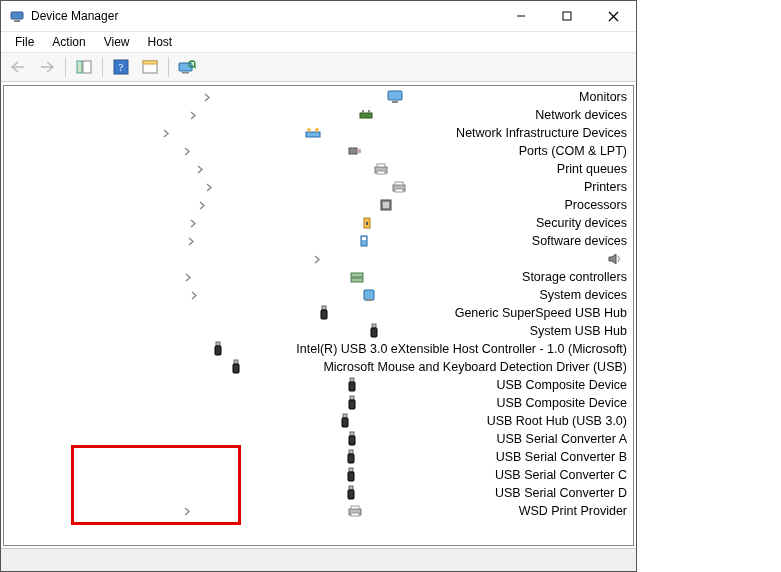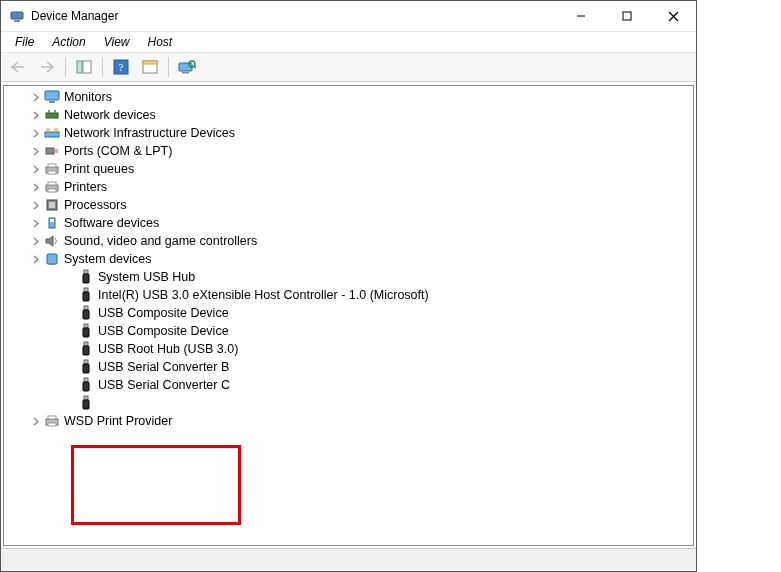--- a/index.html
+++ b/index.html
@@ -7,21 +7,21 @@
     padding: 0;
     font-family: "Segoe UI", Tahoma, sans-serif;
     font-size: 12px;
     background: #fff;
     color: #000;
     width: 781px;
     height: 572px;
     overflow: hidden;
   }
   .window {
-    width: 697px;
+    width: 637px;
     height: 572px;
     border: 1px solid #555;
     box-sizing: border-box;
     display: flex;
     flex-direction: column;
     background: #fff;
   }
   
   .titlebar {
     height: 30px;
@@ -52,21 +52,20 @@
   .win-btn.close { font-size: 14px; }
   
   .menubar {
     height: 20px;
     display: flex;
     align-items: center;
     padding: 0 6px;
     gap: 2px;
     border-bottom: 1px solid #e5e5e5;
     font-size: 12px;
-    font-style: italic;
   }
   .menubar .menu-item {
     padding: 1px 8px;
   }
   
   .toolbar {
     height: 28px;
     display: flex;
     align-items: center;
     padding: 0 4px;
@@ -112,20 +111,21 @@
     background: #f0f0f0;
   }
   
   .row {
     display: flex;
     align-items: center;
     height: 18px;
     line-height: 18px;
     white-space: nowrap;
     padding-right: 6px;
+    justify-content: space-between;
   }
   .row .indent { display:inline-block; }
   .expander {
     width: 14px; height: 14px;
     display: inline-flex; align-items: center; justify-content: center;
     margin-right: 2px;
     color: #666;
     font-size: 10px;
   }
   .expander.blank { visibility: hidden; }
@@ -347,40 +347,69 @@
           </div>
           <div class="row">
             <span class="indent" style="width:24px"></span>
             <span class="expander">
               <svg width="9" height="9" viewBox="0 0 9 9">
                 <path d="M3 1 L7 4.5 L3 8" fill="none" stroke="#888" stroke-width="1.4"></path>
               </svg>
             </span>
             <span class="node-icon">
               <svg width="16" height="14" viewBox="0 0 16 14">
+                <rect x="5" y="2" width="6" height="10" fill="#f5bd4f" stroke="#a8821a"></rect>
+                <rect x="7" y="6" width="2" height="3" fill="#555"></rect>
+              </svg>
+            </span>
+            <span class="node-label">Security devices</span>
+          </div>
+          <div class="row">
+            <span class="indent" style="width:24px"></span>
+            <span class="expander">
+              <svg width="9" height="9" viewBox="0 0 9 9">
+                <path d="M3 1 L7 4.5 L3 8" fill="none" stroke="#888" stroke-width="1.4"></path>
+              </svg>
+            </span>
+            <span class="node-icon">
+              <svg width="16" height="14" viewBox="0 0 16 14">
                 <rect x="5" y="2" width="6" height="10" fill="#6fb5e6" stroke="#2a6aa8"></rect>
                 <rect x="6" y="3" width="4" height="3" fill="#fff"></rect>
               </svg>
             </span>
             <span class="node-label">Software devices</span>
           </div>
           <div class="row">
             <span class="indent" style="width:24px"></span>
             <span class="expander">
               <svg width="9" height="9" viewBox="0 0 9 9">
                 <path d="M3 1 L7 4.5 L3 8" fill="none" stroke="#888" stroke-width="1.4"></path>
               </svg>
             </span>
             <span class="node-icon">
               <svg width="16" height="14" viewBox="0 0 16 14">
                 <path d="M2 5 H5 L9 2 V12 L5 9 H2 Z" fill="#888" stroke="#555"></path>
                 <path d="M11 4 Q14 7 11 10" fill="none" stroke="#888"></path>
               </svg>
             </span>
-            <span class="node-label">Sound, video and game controllers</span>
+          </div>
+          <div class="row">
+            <span class="indent" style="width:24px"></span>
+            <span class="expander">
+              <svg width="9" height="9" viewBox="0 0 9 9">
+                <path d="M3 1 L7 4.5 L3 8" fill="none" stroke="#888" stroke-width="1.4"></path>
+              </svg>
+            </span>
+            <span class="node-icon">
+              <svg width="16" height="14" viewBox="0 0 16 14">
+                <rect x="2" y="3" width="12" height="4" fill="#9fc79f" stroke="#4a7a4a"></rect>
+                <rect x="2" y="8" width="12" height="4" fill="#9fc79f" stroke="#4a7a4a"></rect>
+              </svg>
+            </span>
+            <span class="node-label">Storage controllers</span>
           </div>
           <div class="row">
             <span class="indent" style="width:24px"></span>
             <span class="expander">
               <svg width="9" height="9" viewBox="0 0 9 9">
                 <path d="M3 1 L7 4.5 L3 8" fill="none" stroke="#888" stroke-width="1.4"></path>
               </svg>
             </span>
             <span class="node-icon">
               <svg width="16" height="14" viewBox="0 0 16 14">
@@ -392,20 +421,31 @@
           </div>
           <div class="row">
             <span class="indent" style="width:58px"></span>
             <span class="expander blank"></span>
             <span class="node-icon">
               <svg width="12" height="16" viewBox="0 0 12 16">
                 <rect x="4" y="1" width="4" height="4" fill="#bbb" stroke="#666"></rect>
                 <rect x="3" y="5" width="6" height="9" rx="1" fill="#333" stroke="#000"></rect>
               </svg>
             </span>
+            <span class="node-label">Generic SuperSpeed USB Hub</span>
+          </div>
+          <div class="row">
+            <span class="indent" style="width:58px"></span>
+            <span class="expander blank"></span>
+            <span class="node-icon">
+              <svg width="12" height="16" viewBox="0 0 12 16">
+                <rect x="4" y="1" width="4" height="4" fill="#bbb" stroke="#666"></rect>
+                <rect x="3" y="5" width="6" height="9" rx="1" fill="#333" stroke="#000"></rect>
+              </svg>
+            </span>
             <span class="node-label">System USB Hub</span>
           </div>
           <div class="row">
             <span class="indent" style="width:58px"></span>
             <span class="expander blank"></span>
             <span class="node-icon">
               <svg width="12" height="16" viewBox="0 0 12 16">
                 <rect x="4" y="1" width="4" height="4" fill="#bbb" stroke="#666"></rect>
                 <rect x="3" y="5" width="6" height="9" rx="1" fill="#333" stroke="#000"></rect>
               </svg>
@@ -414,20 +454,31 @@
           </div>
           <div class="row">
             <span class="indent" style="width:58px"></span>
             <span class="expander blank"></span>
             <span class="node-icon">
               <svg width="12" height="16" viewBox="0 0 12 16">
                 <rect x="4" y="1" width="4" height="4" fill="#bbb" stroke="#666"></rect>
                 <rect x="3" y="5" width="6" height="9" rx="1" fill="#333" stroke="#000"></rect>
               </svg>
             </span>
+            <span class="node-label">Microsoft Mouse and Keyboard Detection Driver (USB)</span>
+          </div>
+          <div class="row">
+            <span class="indent" style="width:58px"></span>
+            <span class="expander blank"></span>
+            <span class="node-icon">
+              <svg width="12" height="16" viewBox="0 0 12 16">
+                <rect x="4" y="1" width="4" height="4" fill="#bbb" stroke="#666"></rect>
+                <rect x="3" y="5" width="6" height="9" rx="1" fill="#333" stroke="#000"></rect>
+              </svg>
+            </span>
             <span class="node-label">USB Composite Device</span>
           </div>
           <div class="row">
             <span class="indent" style="width:58px"></span>
             <span class="expander blank"></span>
             <span class="node-icon">
               <svg width="12" height="16" viewBox="0 0 12 16">
                 <rect x="4" y="1" width="4" height="4" fill="#bbb" stroke="#666"></rect>
                 <rect x="3" y="5" width="6" height="9" rx="1" fill="#333" stroke="#000"></rect>
               </svg>
@@ -447,20 +498,31 @@
           </div>
           <div class="row">
             <span class="indent" style="width:58px"></span>
             <span class="expander blank"></span>
             <span class="node-icon">
               <svg width="12" height="16" viewBox="0 0 12 16">
                 <rect x="4" y="1" width="4" height="4" fill="#bbb" stroke="#666"></rect>
                 <rect x="3" y="5" width="6" height="9" rx="1" fill="#333" stroke="#000"></rect>
               </svg>
             </span>
+            <span class="node-label">USB Serial Converter A</span>
+          </div>
+          <div class="row">
+            <span class="indent" style="width:58px"></span>
+            <span class="expander blank"></span>
+            <span class="node-icon">
+              <svg width="12" height="16" viewBox="0 0 12 16">
+                <rect x="4" y="1" width="4" height="4" fill="#bbb" stroke="#666"></rect>
+                <rect x="3" y="5" width="6" height="9" rx="1" fill="#333" stroke="#000"></rect>
+              </svg>
+            </span>
             <span class="node-label">USB Serial Converter B</span>
           </div>
           <div class="row">
             <span class="indent" style="width:58px"></span>
             <span class="expander blank"></span>
             <span class="node-icon">
               <svg width="12" height="16" viewBox="0 0 12 16">
                 <rect x="4" y="1" width="4" height="4" fill="#bbb" stroke="#666"></rect>
                 <rect x="3" y="5" width="6" height="9" rx="1" fill="#333" stroke="#000"></rect>
               </svg>
@@ -469,20 +531,21 @@
           </div>
           <div class="row">
             <span class="indent" style="width:58px"></span>
             <span class="expander blank"></span>
             <span class="node-icon">
               <svg width="12" height="16" viewBox="0 0 12 16">
                 <rect x="4" y="1" width="4" height="4" fill="#bbb" stroke="#666"></rect>
                 <rect x="3" y="5" width="6" height="9" rx="1" fill="#333" stroke="#000"></rect>
               </svg>
             </span>
+            <span class="node-label">USB Serial Converter D</span>
           </div>
           <div class="row">
             <span class="indent" style="width:24px"></span>
             <span class="expander">
               <svg width="9" height="9" viewBox="0 0 9 9">
                 <path d="M3 1 L7 4.5 L3 8" fill="none" stroke="#888" stroke-width="1.4"></path>
               </svg>
             </span>
             <span class="node-icon">
               <svg width="16" height="14" viewBox="0 0 16 14">

